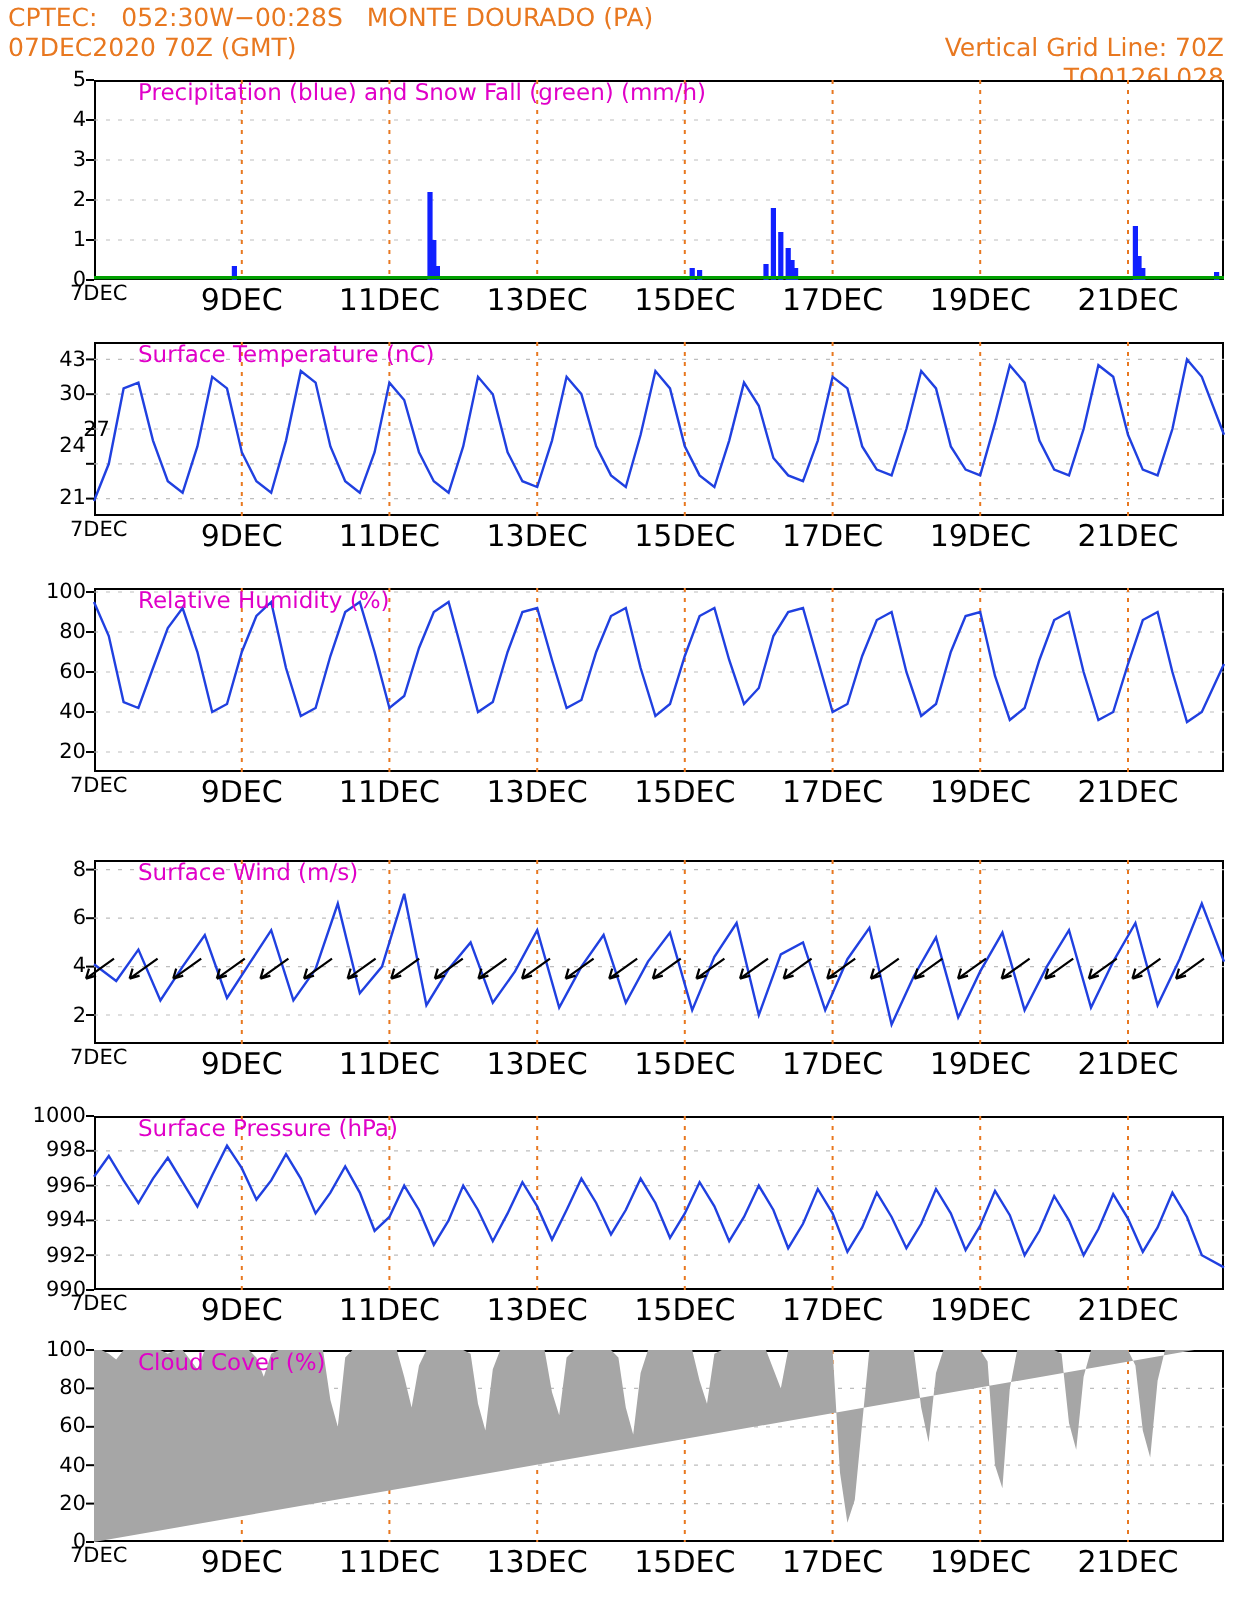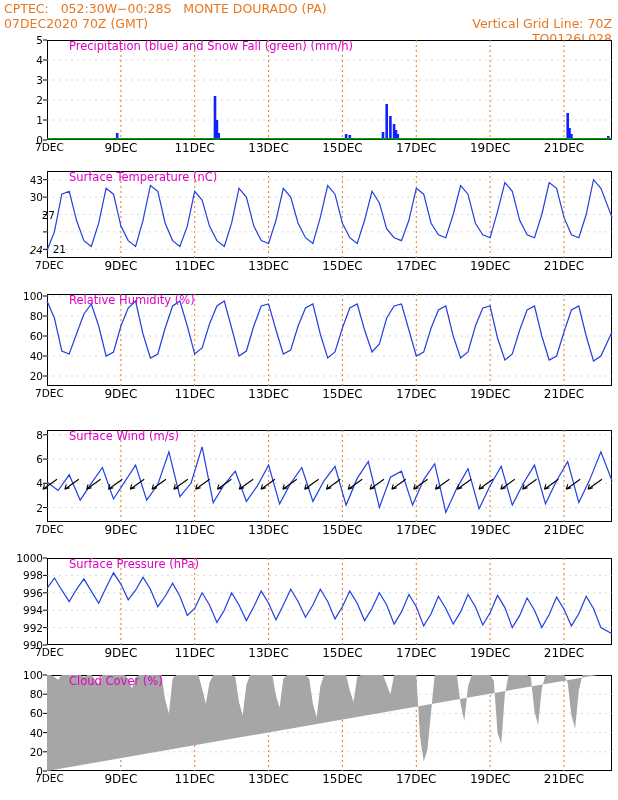--- a/index.html
+++ b/index.html
@@ -7,21 +7,21 @@
   .page{position:relative;width:618px;height:800px;}
   .hdr{position:absolute;left:0;top:0;width:618px;color:#e87820;font-size:12.5px;white-space:pre;}
   .hdr .l1{position:absolute;left:4px;top:1px;}
   .hdr .l2{position:absolute;left:4px;top:16px;}
   .hdr .r1{position:absolute;right:6px;top:16px;color:#e87820;}
   .hdr .r2{position:absolute;right:6px;top:31px;color:#e87820;}
   .panel{position:absolute;left:0;}
   .plotbox{position:absolute;border:1px solid #000;background:#fff;box-sizing:border-box;}
   .ptitle{position:absolute;color:#e000c8;font-size:11.5px;white-space:pre;}
   .ytick{position:absolute;right:0;font-size:10.5px;color:#000;text-align:right;transform:translateY(-50%);white-space:pre;}
-  .xtick{position:absolute;font-size:12px;color:#000;white-space:pre;transform:translateX(-50%);}
+  .xtick{position:absolute;font-size:15px;color:#000;white-space:pre;transform:translateX(-50%);}
   .xtickl{position:absolute;font-size:10.5px;color:#000;white-space:pre;}
   svg{position:absolute;left:0;top:0;overflow:visible;}
   .gl{stroke:#e87820;stroke-width:1;stroke-dasharray:2 3;}
   .hline{stroke:#bdbdbd;stroke-width:0.6;stroke-dasharray:2 4;}
 </style>
 </head>
 <body>
 
 <div class="page">
 
@@ -103,22 +103,22 @@
           <line x1="490.1" x2="490.1" y1="0" y2="87" class="gl"></line>
           <line x1="564.0" x2="564.0" y1="0" y2="87" class="gl"></line>
           <path d="M 47.0 79.5 L 54.4 60.9 L 61.8 23.2 L 69.2 20.3 L 76.5 49.3 L 83.9 69.6 L 91.3 75.4 L 98.7 52.2 L 106.1 17.4 L 113.5 23.2 L 120.9 55.1 L 128.2 69.6 L 135.6 75.4 L 143.0 49.3 L 150.4 14.5 L 157.8 20.3 L 165.2 52.2 L 172.6 69.6 L 179.9 75.4 L 187.3 55.1 L 194.7 20.3 L 202.1 29.0 L 209.5 55.1 L 216.9 69.6 L 224.3 75.4 L 231.6 52.2 L 239.0 17.4 L 246.4 26.1 L 253.8 55.1 L 261.2 69.6 L 268.6 72.5 L 276.0 49.3 L 283.3 17.4 L 290.7 26.1 L 298.1 52.2 L 305.5 66.7 L 312.9 72.5 L 320.3 46.4 L 327.7 14.5 L 335.0 23.2 L 342.4 52.2 L 349.8 66.7 L 357.2 72.5 L 364.6 49.3 L 372.0 20.3 L 379.4 31.9 L 386.7 58.0 L 394.1 66.7 L 401.5 69.6 L 408.9 49.3 L 416.3 17.4 L 423.7 23.2 L 431.1 52.2 L 438.4 63.8 L 445.8 66.7 L 453.2 43.5 L 460.6 14.5 L 468.0 23.2 L 475.4 52.2 L 482.8 63.8 L 490.1 66.7 L 497.5 40.6 L 504.9 11.6 L 512.3 20.3 L 519.7 49.3 L 527.1 63.8 L 534.5 66.7 L 541.8 43.5 L 549.2 11.6 L 556.6 17.4 L 564.0 46.4 L 571.4 63.8 L 578.8 66.7 L 586.2 43.5 L 593.5 8.7 L 600.9 17.4 L 612.0 46.4" fill="none" stroke="#2040e0" stroke-width="1.2"></path>
           <line x1="43" x2="47" y1="78.3" y2="78.3" stroke="#000" stroke-width="1"></line>
           <line x1="43" x2="47" y1="60.9" y2="60.9" stroke="#000" stroke-width="1"></line>
           <line x1="43" x2="47" y1="43.5" y2="43.5" stroke="#000" stroke-width="1"></line>
           <line x1="43" x2="47" y1="26.1" y2="26.1" stroke="#000" stroke-width="1"></line>
           <line x1="43" x2="47" y1="8.7" y2="8.7" stroke="#000" stroke-width="1"></line>
         </svg>
         <div class="ptitle" style="left: 69px; top: -1px;">Surface Temperature (nC)</div>
-        <div class="ytick" style="width: 43px; left: 0px; top: 78.3px; padding-left: 23px;">21</div>
-        <div class="ytick" style="width: 43px; left: 0px; top: 79px; font-style: italic;">24</div>
+        <div class="ytick" style="width: 43px; left: 0px; top: 78.3px;">21</div>
+        <div class="ytick" style="width: 43px; left: 0px; top: 52px;">24</div>
         <div class="ytick" style="width: 43px; left: 12px; top: 43.5px;">27</div>
         <div class="ytick" style="width: 43px; left: 0px; top: 26.1px;">30</div>
         <div class="ytick" style="width: 43px; left: 0px; top: 8.7px;">43</div>
         <div class="xtickl" style="left: 35px; top: 88px;">7DEC</div>
         <div class="xtick" style="left: 120.856px; top: 88px;">9DEC</div>
         <div class="xtick" style="left: 194.712px; top: 88px;">11DEC</div>
         <div class="xtick" style="left: 268.569px; top: 88px;">13DEC</div>
         <div class="xtick" style="left: 342.425px; top: 88px;">15DEC</div>
         <div class="xtick" style="left: 416.281px; top: 88px;">17DEC</div>
         <div class="xtick" style="left: 490.137px; top: 88px;">19DEC</div>

